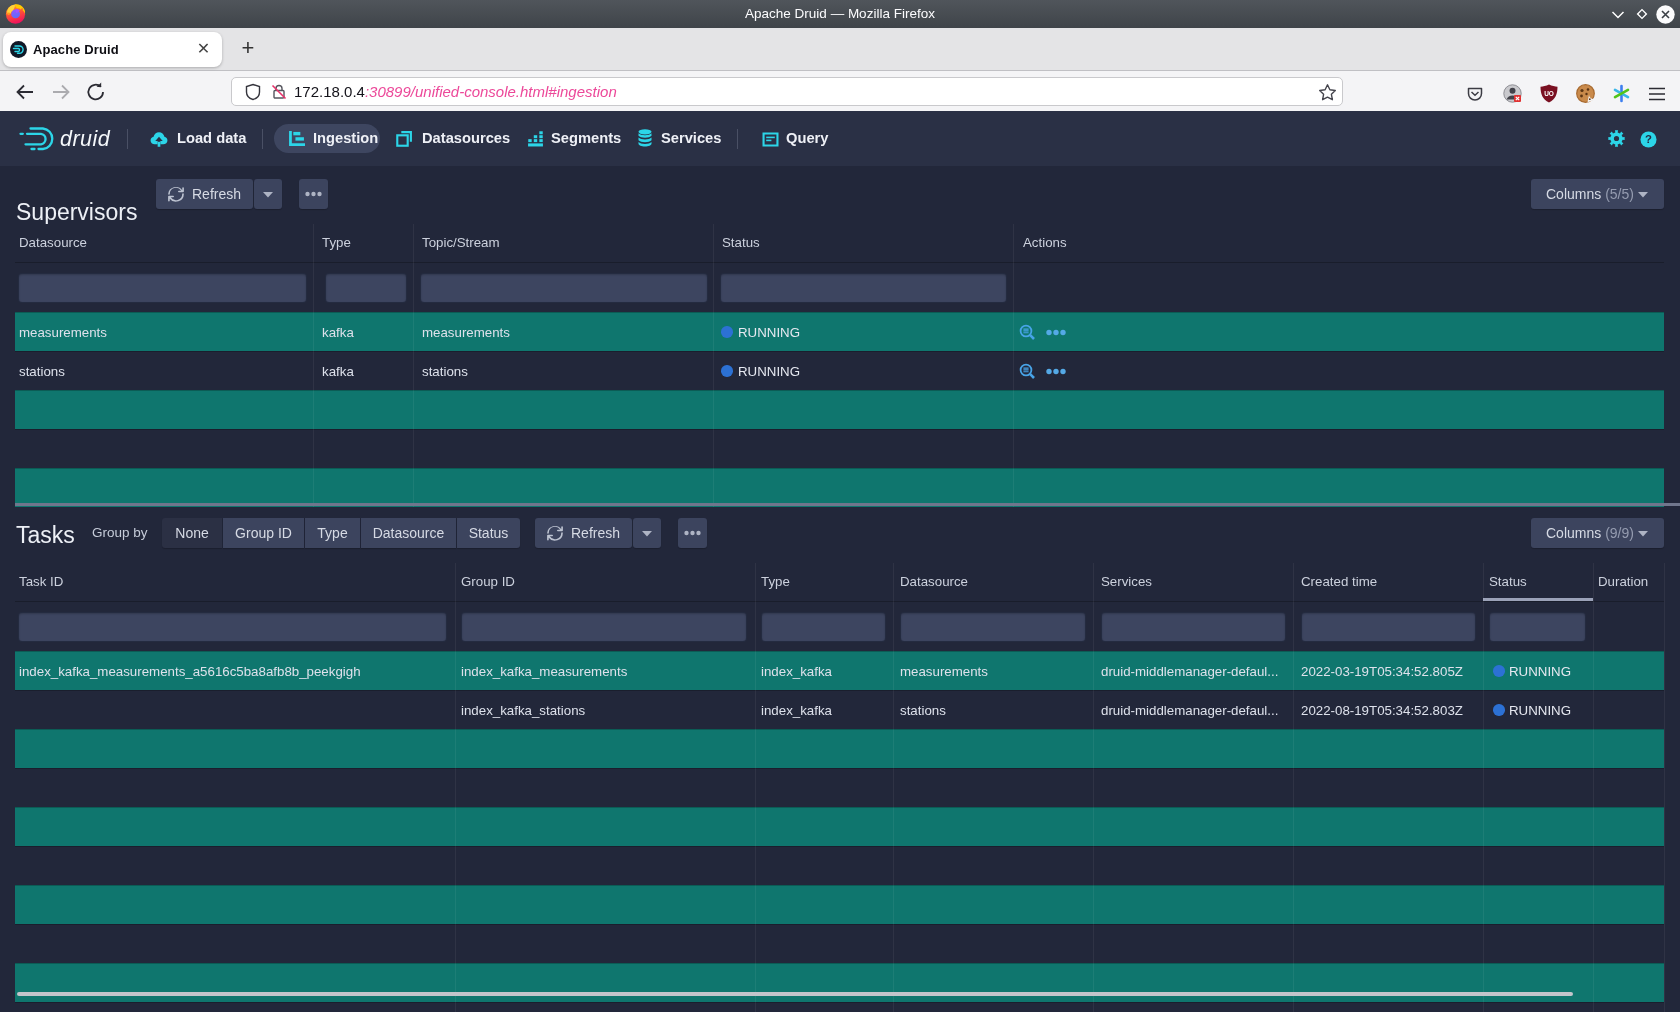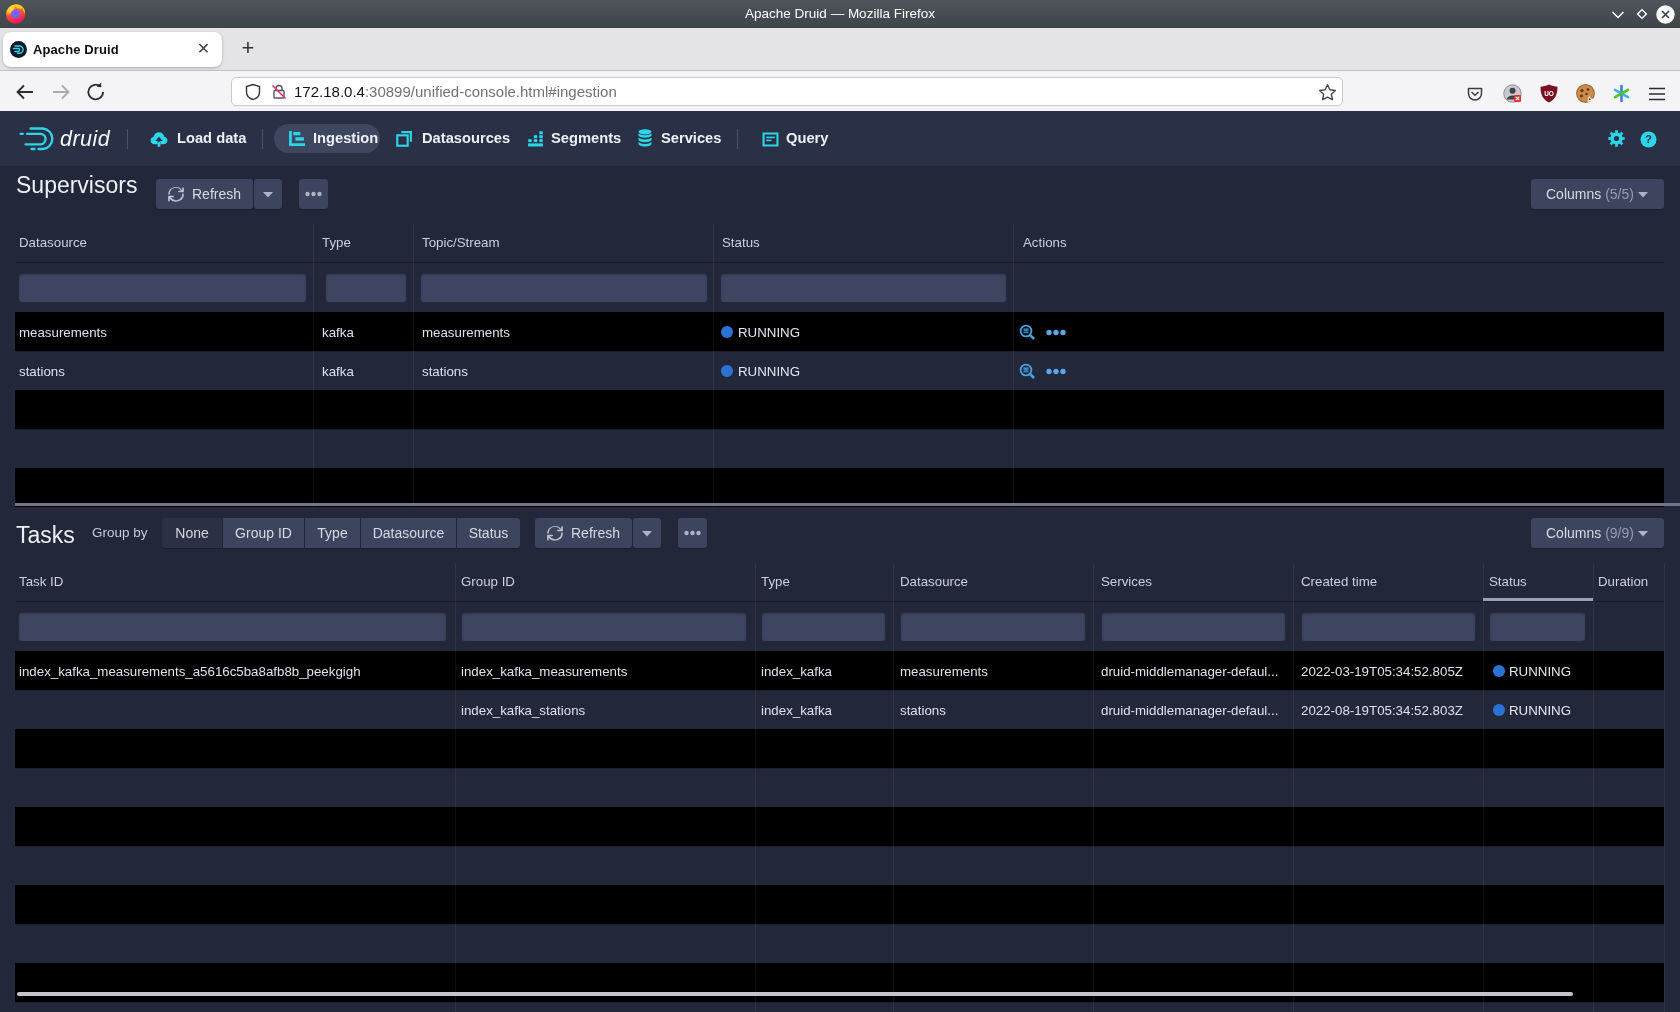--- a/index.html
+++ b/index.html
@@ -11,40 +11,40 @@
 #titlebar { left:0; top:0; width:1680px; height:28px; background:linear-gradient(#50555b,#3f4449); }
 #titletext { left:0; top:0; width:1680px; height:28px; line-height:28px; text-align:center; color:#fcfcfe; font-size:13.5px; }
 #tabbar { left:0; top:28px; width:1680px; height:43px; background:#e4e4e6; border-bottom:1px solid #c0c0c4; }
 #tab { left:3px; top:4px; width:219px; height:35px; background:#ffffff; border-radius:8px; box-shadow:0 1px 3px rgba(0,0,0,0.25); }
 #tabtitle { left:30px; top:0; height:35px; line-height:35px; color:#0f0f14; font-size:13px; font-weight:700; letter-spacing:0.1px; }
 #tabclose { left:190px; top:7px; width:21px; height:21px; color:#444; font-size:16px; text-align:center; line-height:20px; }
 #newtab { left:233px; top:6px; width:30px; height:30px; color:#333; font-size:22px; font-weight:300; text-align:center; line-height:28px; }
 #toolbar { left:0; top:71px; width:1680px; height:40px; background:#f4f4f6; }
 #urlbar { left:231px; top:6px; width:1112px; height:29px; background:#ffffff; border:1px solid #c9c9cc; border-radius:5px; }
 #urltext { left:62px; top:0; height:27px; line-height:27px; font-size:15px; color:#14131a; white-space:nowrap; }
-#urltext span { color:#737373; }
+#urltext span { color:#ec4899;font-style:italic; }
 .navbtn { top:9px; width:24px; height:24px; }
 
 
 #dheader { left:0; top:111px; width:1680px; height:55px; background:#2a3045; }
 #dheader .navitem { position:absolute; top:0; height:55px; line-height:55px; color:#eef0f6; font-size:14.7px;font-weight:bold; }
 #dheader .pill { position:absolute; left:274px; top:13px; width:106px; height:29px; background:#3e4660; border-radius:15px; }
 #dheader .vdiv { position:absolute; top:18px; width:1px; height:20px; background:#4a5065; }
 #wordmark { left:60px; top:0; height:55px; line-height:57px; color:#f5f8fb; font-size:21.5px; font-style:italic; letter-spacing:0.5px; }
 
 
 #content { left:0; top:166px; width:1680px; height:846px; background:#22273a; }
 .sectitle { color:#edf0f6; font-size:23px; font-weight:400; }
 .btn { position:absolute; background:#3c445e; border-radius:3px; box-shadow:0 1px 1px rgba(0,0,0,0.2); color:#d6dae4; font-size:14px; }
 .btn .dim { color:#959cb0; }
 .tbl { position:absolute; background:#22273a; }
 .vline { position:absolute; top:0; width:1px; background:rgba(255,255,255,0.06); }
 .hlabel { position:absolute; top:0; color:#ccd1dd; font-size:13.3px; }
 .cell { position:absolute; color:#dde1eb; font-size:13.3px; white-space:nowrap; }
-.rowlight { background:#000000; }
+.rowlight { background:#0f766e; }
 .rowline { border-top:1px solid rgba(0,0,0,0.22); }
 .finput { position:absolute; height:30px; background:#3d4560; border-radius:4px; border:1px solid rgba(16,22,38,0.55); box-shadow:inset 0 1px 2px rgba(0,0,0,0.2); }
 .dot { position:absolute; width:11.5px; height:11.5px; border-radius:50%; background:#2c71d4; }
 .runtxt { position:absolute; color:#e6e9f1; font-size:13.3px; }
 </style>
 </head>
 <body>
 
 <div class="abs" id="titlebar">
   <div class="abs" id="titletext">Apache Druid — Mozilla Firefox</div>
@@ -235,21 +235,21 @@
       <path fill="#2cd5e8" fill-rule="evenodd" d="M16.65 6.92 L16.65 10.08 L14.60 9.63 L13.61 12.01 L15.38 13.14 L13.14 15.38 L12.01 13.61 L9.63 14.60 L10.08 16.65 L6.92 16.65 L7.37 14.60 L4.99 13.61 L3.86 15.38 L1.62 13.14 L3.39 12.01 L2.40 9.63 L0.35 10.08 L0.35 6.92 L2.40 7.37 L3.39 4.99 L1.62 3.86 L3.86 1.62 L4.99 3.39 L7.37 2.40 L6.92 0.35 L10.08 0.35 L9.63 2.40 L12.01 3.39 L13.14 1.62 L15.38 3.86 L13.61 4.99 L14.60 7.37 Z M11.10 8.50 A2.6 2.6 0 1 0 5.90 8.50 A2.6 2.6 0 1 0 11.10 8.50 Z"></path>
     </svg>
   <svg class="abs" style="left:1640px;top:19.5px" width="17" height="17" viewBox="0 0 18 18">
       <circle cx="9" cy="9" r="8.5" fill="#2cd5e8"></circle>
       <text x="9" y="13.2" text-anchor="middle" font-family="Liberation Sans" font-size="12" font-weight="bold" fill="#232c44">?</text>
     </svg>
 </div>
 
 <div class="abs" id="content">
 
-  <div class="abs sectitle" style="left:16px;top:4px;height:30px;line-height:30px">Supervisors</div>
+  <div class="abs sectitle" style="left:16px;top:31px;height:30px;line-height:30px">Supervisors</div>
   <div class="btn" style="left:156px;top:13px;width:97px;height:30px">
     <svg class="abs" style="left:11px;top:6px" width="18" height="18" viewBox="0 0 16 16">
         <path fill="#bdc3d1" d="M14.29 2.04c-.4 0-.73.32-.73.72v1.9A6.96 6.96 0 0 0 1.04 8c0 .4.32.73.72.73.4 0 .73-.33.73-.73a5.5 5.5 0 0 1 10.13-2.98h-2.11c-.4 0-.73.33-.73.73s.33.73.73.73h3.78c.4 0 .73-.33.73-.73V2.77c0-.4-.33-.73-.73-.73zM14.24 7.27c-.4 0-.73.33-.73.73a5.5 5.5 0 0 1-10.13 2.98h2.11c.4 0 .73-.33.73-.73s-.33-.73-.73-.73H1.71c-.4 0-.73.33-.73.73v3.78c0 .4.33.73.73.73s.73-.33.73-.73v-1.9A6.96 6.96 0 0 0 14.96 8c0-.4-.32-.73-.72-.73z"></path>
       </svg>
     <span class="abs" style="left:36px;top:0;line-height:30px">Refresh</span>
   </div>
   <div class="btn" style="left:254px;top:13px;width:28px;height:30px">
     <svg class="abs" style="left:8px;top:12px" width="12" height="7" viewBox="0 0 12 7">
         <path d="M1 1 h10 l-5 5.4 z" fill="#aeb4c4"></path>
       </svg>

